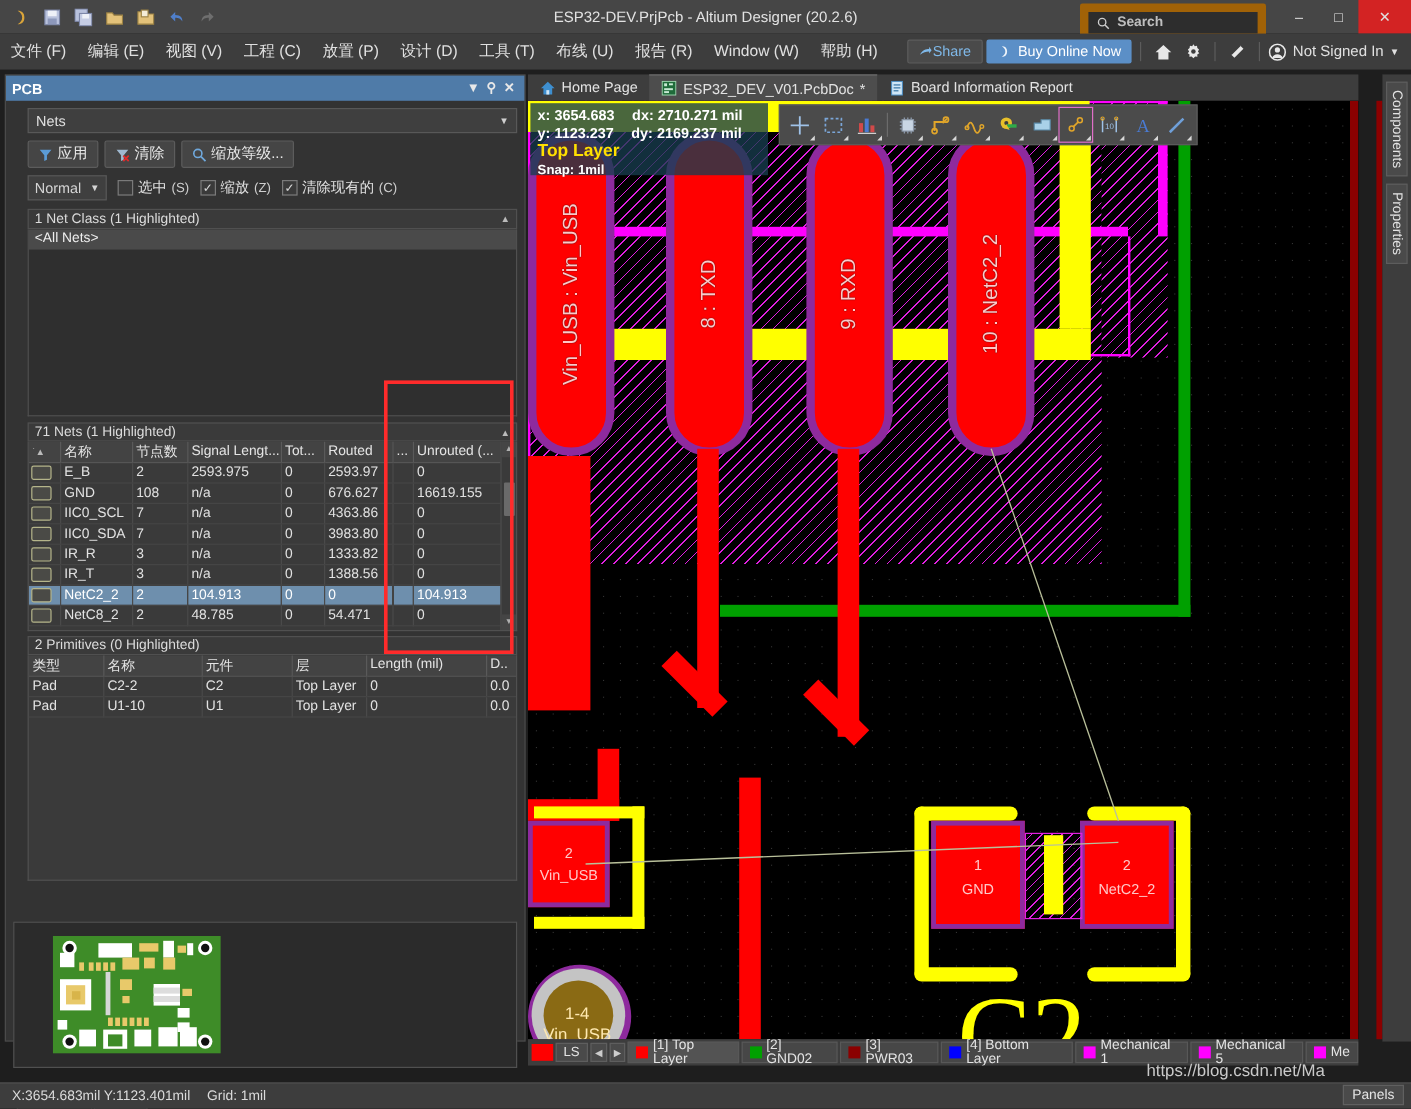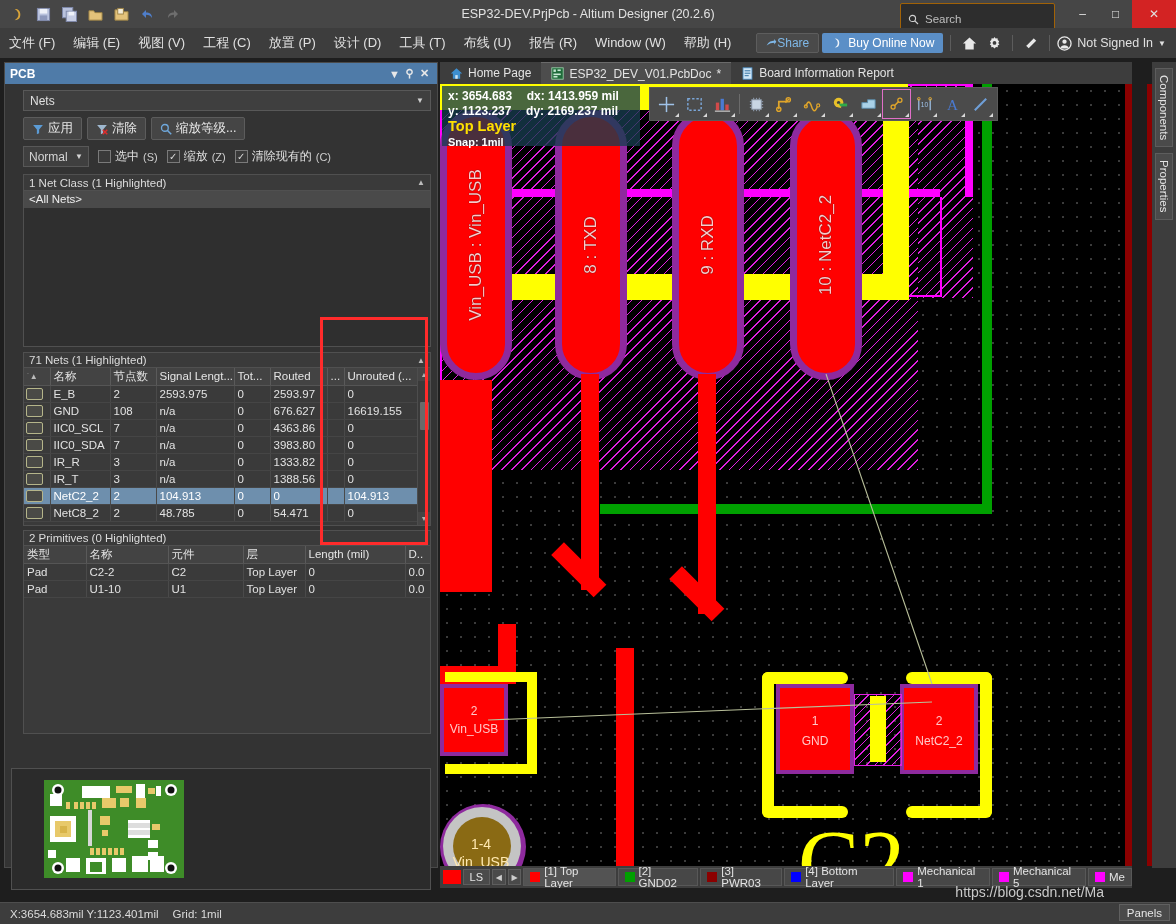--- a/index.html
+++ b/index.html
@@ -18,23 +18,24 @@
   }
   #qat{ display:flex; align-items:center; gap:4px; padding-left:6px; }
   .qicon{ width:22px; height:22px; display:flex; align-items:center; justify-content:center; }
   .qicon svg{ display:block; }
   #apptitle{
     position:absolute; left:0; right:0; text-align:center;
     font-size:12.5px; color:#e2e2e2; pointer-events:none;
   }
   #searchbox{
     position:absolute; left:900px; top:3px; width:155px; height:32px;
-    background:#2d2d2d; border:1px solid #a16207; border-radius:2px;
+    background:#2d2d2d; border:7px solid #a16207; border-radius:2px;
     display:flex; align-items:center; gap:6px; padding:0 7px; color:#bfbfbf;
     font-size:11.5px;
+    font-weight:bold;
   }
   #wincontrols{ position:absolute; right:0; top:0; height:28px; display:flex; }
   .wbtn{ width:33px; height:28px; display:flex; align-items:center; justify-content:center;
          color:#e0e0e0; font-size:12px; }
   .wbtn.close{ background:#d32323; width:44px; }
 
   
   #menubar{
     position:absolute; left:0; top:28px; width:1176px; height:30px;
     background:#3d3d3d; display:flex; align-items:center;
@@ -833,21 +834,21 @@
     <line x1="386" y1="290" x2="492" y2="600" stroke="#b9c09a" stroke-width="1.1"></line>
     <line x1="48" y1="636" x2="492" y2="618" stroke="#b9c09a" stroke-width="1.1"></line>
   </svg>
 
   <div id="coordbox">
     <div class="l1">
       <span>x:</span>
       <span>3654.683</span>
       <span class="cgap"></span>
       <span>dx:</span>
-      <span>1413.959 mil</span>
+      <span>2710.271 mil</span>
     </div>
     <div class="l2">
       <span>y:</span>
       <span>1123.237</span>
       <span class="cgap"></span>
       <span>dy:</span>
       <span>2169.237 mil</span>
     </div>
     <div class="layer">Top Layer</div>
     <div class="snap">Snap: 1mil</div>

